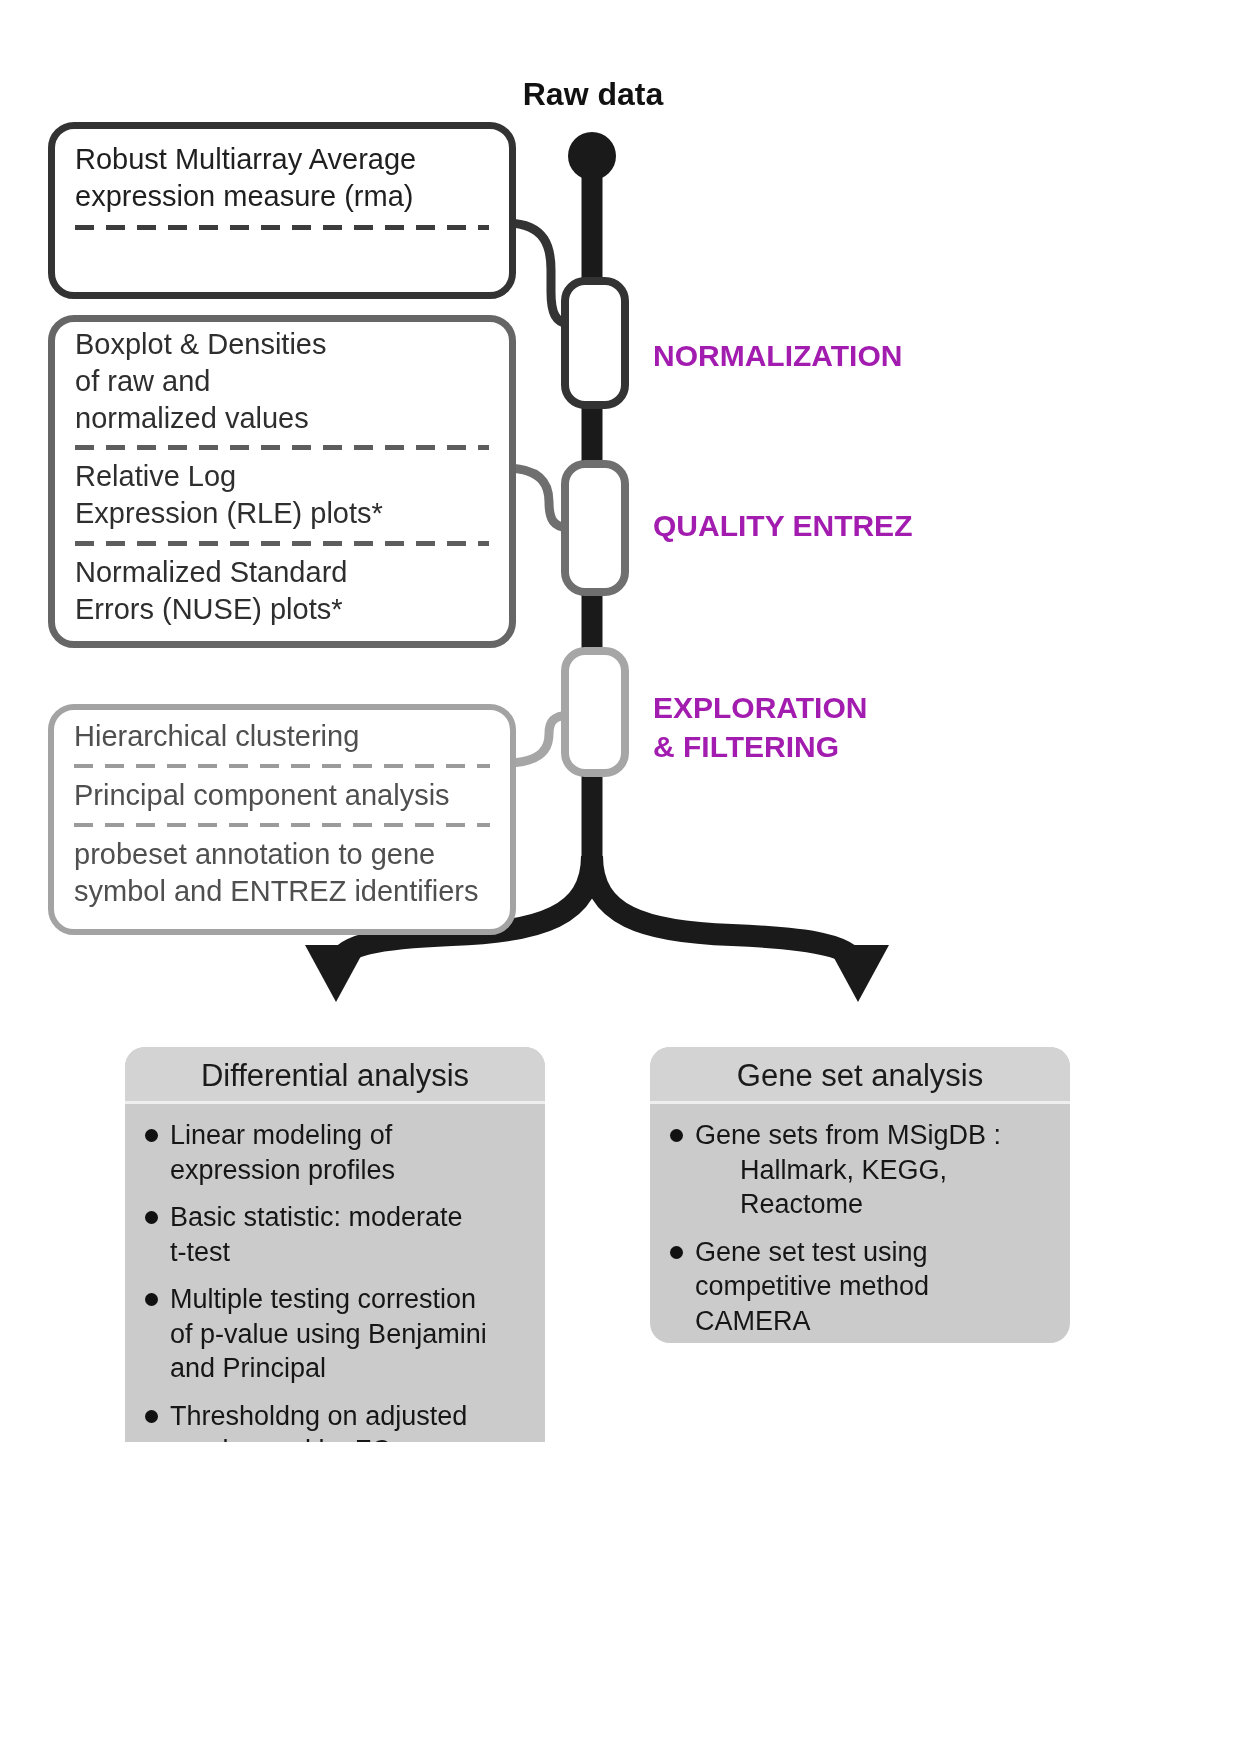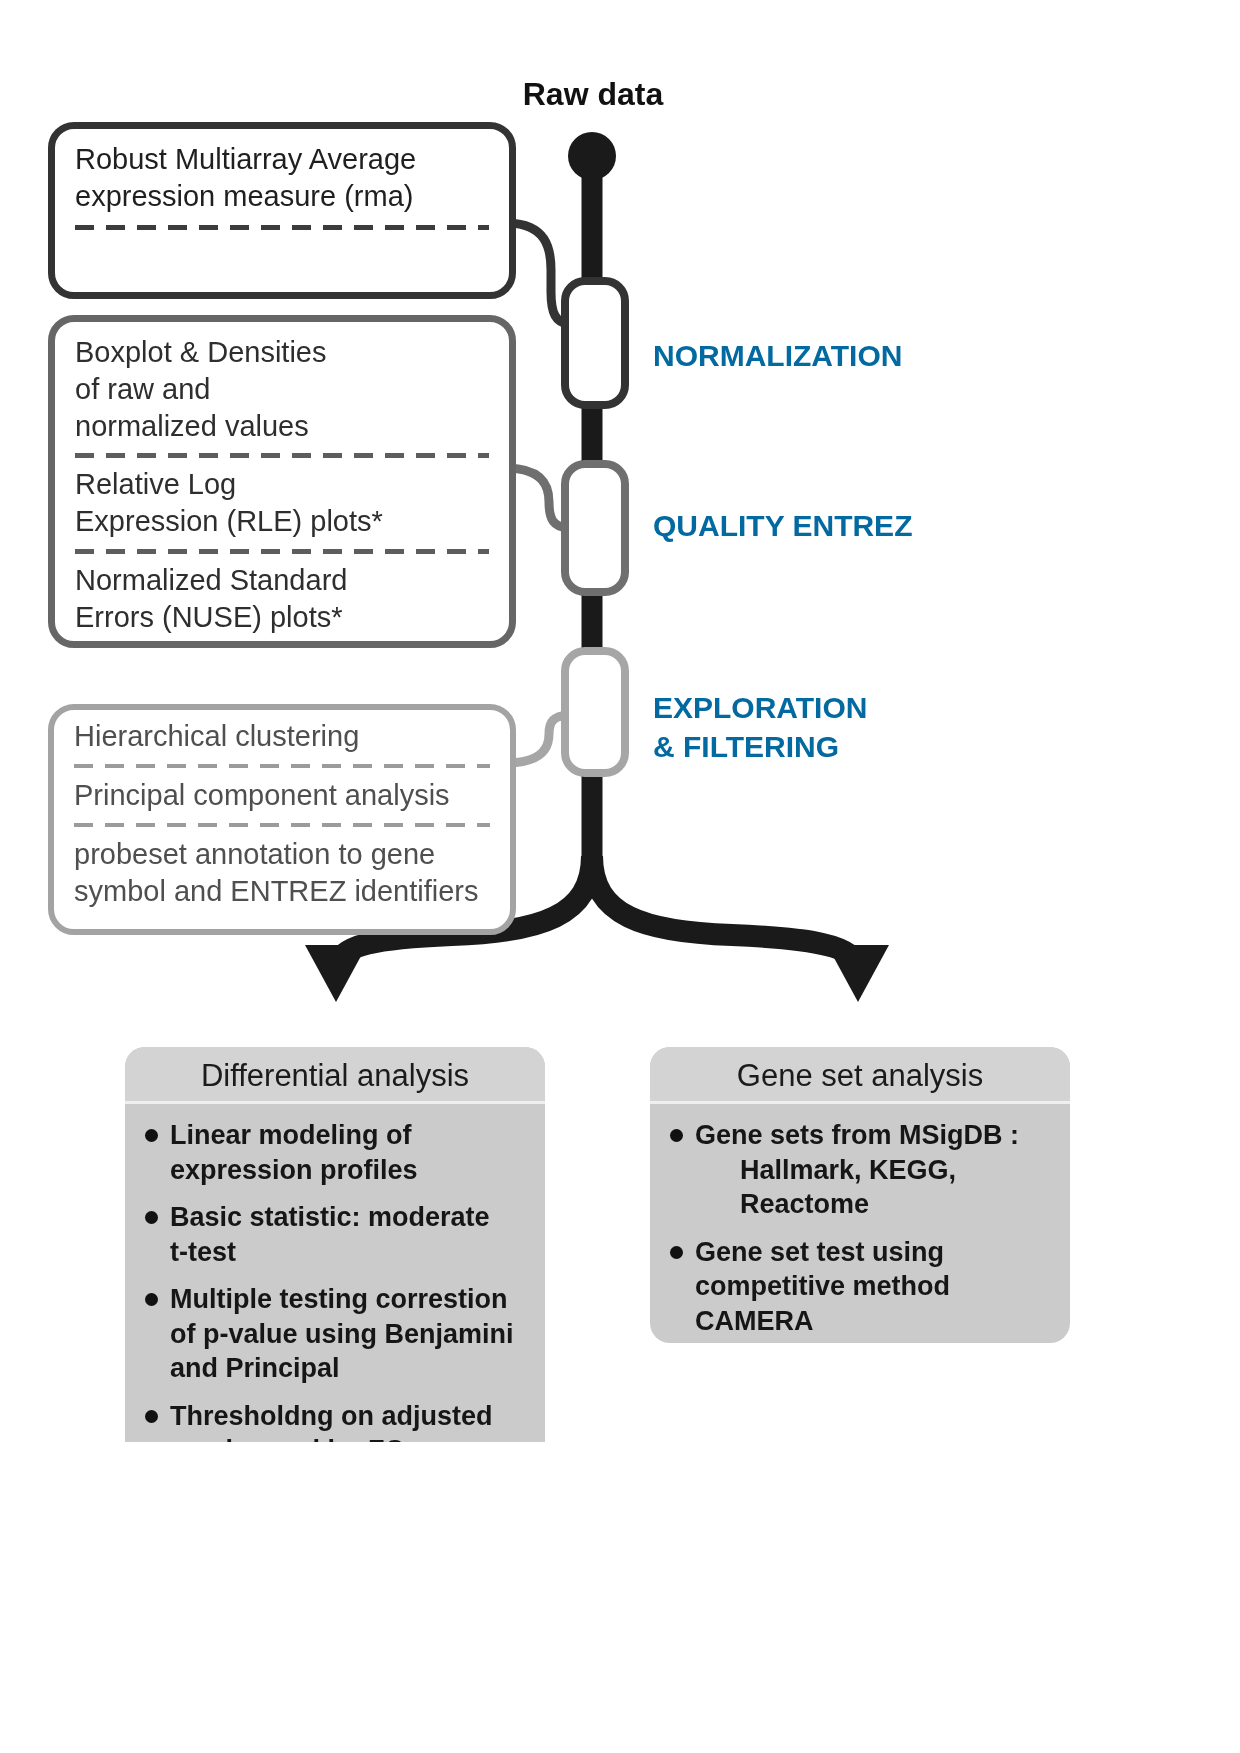--- a/index.html
+++ b/index.html
@@ -13,21 +13,21 @@
     position:absolute; left:443px; top:76px; width:300px; z-index:2;
     text-align:center; font-size:32px; font-weight:700; color:#111;
   }
 
   
   .pbox {
     position:absolute; left:48px; width:468px; background:#fff; z-index:2;
     border-radius:26px; box-sizing:border-box; padding:12px 20px;
   }
   .pbox1 { top:122px; height:177px; border:7px solid #333333; }
-  .pbox2 { top:315px; height:333px; border:7px solid #666666; padding-top:12px; }
+  .pbox2 { top:315px; height:333px; border:7px solid #666666; padding-top:4px; }
   .pbox3 { top:704px; height:231px; border:6px solid #a3a3a3; padding-top:8px; }
   .ptext { font-size:29px; line-height:1.28; color:#1f1f1f; white-space:pre-line; }
   .pbox2 .ptext { color:#2e2e2e; }
   .pbox3 .ptext { color:#4f4f4f; }
   .dash {
     height:5px; margin:10px 0;
     background:repeating-linear-gradient(90deg, currentColor 0 19px, transparent 19px 31px);
   }
   .pbox1 .dash { color:#3c3c3c; }
   .pbox2 .dash { color:#5d5d5d; margin:8px 0; }
@@ -37,40 +37,40 @@
   .node {
     position:absolute; left:561px; width:68px; background:#ffffff; z-index:2;
     border-radius:24px; box-sizing:border-box;
   }
   .node1 { top:277px; height:132px; border:8px solid #333333; }
   .node2 { top:460px; height:136px; border:8px solid #6f6f6f; }
   .node3 { top:647px; height:130px; border:8px solid #a6a6a6; }
 
   .stage {
     position:absolute; left:653px; z-index:2; font-size:30px; font-weight:700;
-    color:#0369a1; white-space:pre-line; line-height:1.3;
+    color:#a21caf; white-space:pre-line; line-height:1.3;
   }
   .stage1 { top:336px; }
   .stage2 { top:506px; }
   .stage3 { top:688px; }
 
   
   .gbox {
     position:absolute; width:420px; background:#cbcbcb; z-index:2;
     border-radius:20px; box-sizing:border-box; overflow:hidden;margin-top:42px;
   }
   .gbox-left  { left:125px; top:1005px; height:414px; }
   .gbox-right { left:650px; top:1005px; height:296px; }
   .gtitle {
     text-align:center; font-size:31px; color:#1b1b1b; padding:11px 10px 7px;
     background:#d3d3d3;
   }
   .gsep { height:3px; background:#efefef; }
   .gbody { padding:14px 16px 8px 14px; }
-  .bullet-row { display:flex; margin-bottom:13px;font-weight:bold; }
+  .bullet-row { display:flex; margin-bottom:13px; }
   .dot {
     flex:0 0 13px; width:13px; height:13px; border-radius:50%;
     background:#111; margin:11px 12px 0 6px;
   }
   .btext { font-size:27px; line-height:1.28; color:#161616; white-space:pre-wrap; }
 </style>
 </head>
 <body>
 
 <div class="canvas">

